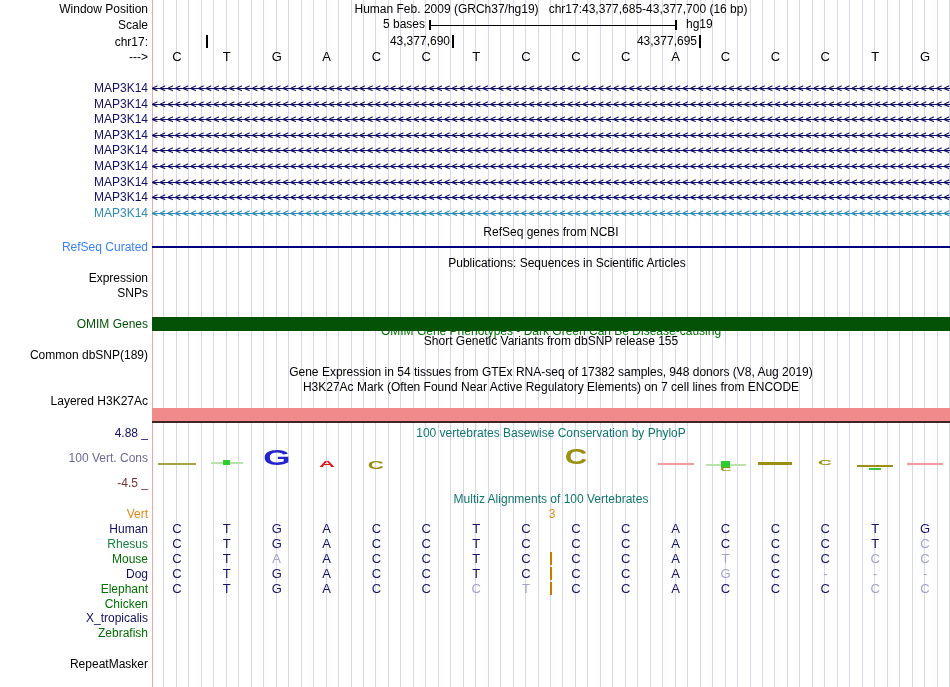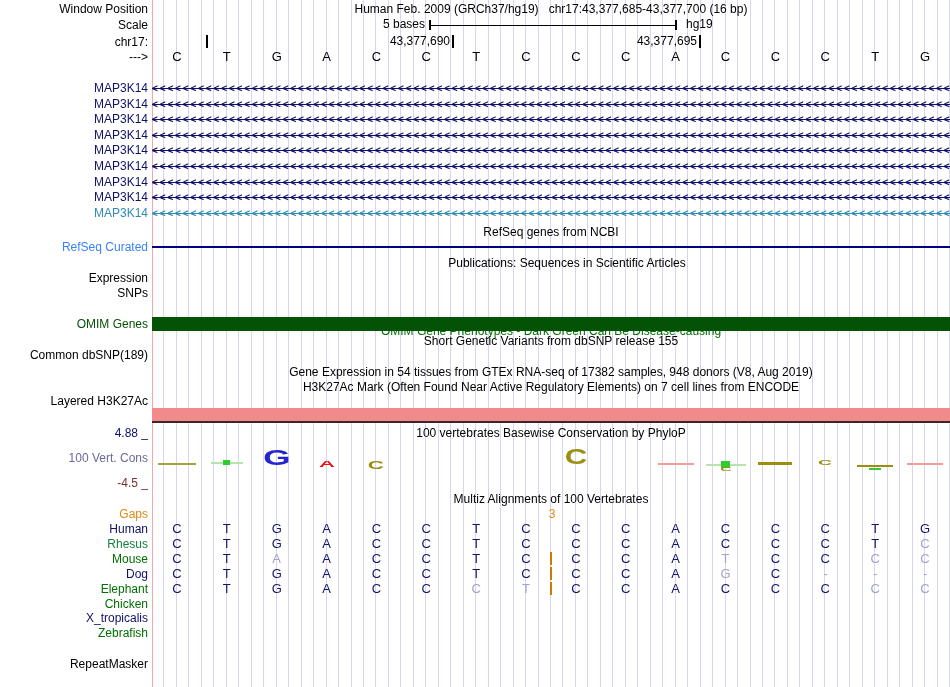--- a/index.html
+++ b/index.html
@@ -7,21 +7,21 @@
     font-family:"Liberation Sans",sans-serif;font-size:12px;color:#000;overflow:hidden;}
   .abs{position:absolute;}
   
   #grid{left:152px;top:0;width:798px;height:687px;
     background:repeating-linear-gradient(to right,transparent 0 11.469px,#d6d6ee 11.469px 12.469px);}
   #left-vline{left:152px;top:0;width:1px;height:687px;background:#f0a8a8;}
   
   .llabel{left:0;width:148px;text-align:right;white-space:nowrap;height:14px;line-height:14px;}
   
   .ctitle{left:152px;width:798px;text-align:center;white-space:nowrap;height:14px;line-height:14px;}
-  .navy{color:#10106a;} .blue{color:#3b82f6;} .slate{color:#000000;}
+  .navy{color:#10106a;} .blue{color:#3b82f6;} .slate{color:#0f766e;}
   .green{color:#006f00;} .dkgreen{color:#035206;} .orange{color:#e08816;}
   .maroon{color:#7a3030;} .grayblue{color:#6a6a9a;}
   
   .seqrow{left:152px;width:798px;height:14px;}
   .seqcell{position:absolute;top:0;width:49.875px;text-align:center;height:14px;line-height:14px;
     font-size:13px;}
   .seqcell.dark{color:#14146a;} .seqcell.light{color:#a2a2cc;} .seqcell.black{color:#000;}
   
   .generow{left:152px;width:798px;height:15px;}
   .generow .gline{position:absolute;left:0;top:7px;width:798px;height:0;border-top:1.5px solid currentColor;}
@@ -1123,21 +1123,21 @@
       <div class="glyph-rect" style="background: rgb(47, 204, 47); width: 9px; height: 7px; left: 569.062px; top: 21px;"></div>
       <div class="glyph-letter" style="color: rgb(156, 143, 16); font-size: 10px; line-height: 10px; left: 573.562px; top: 27px; transform: translateX(-50%) scale(1.6, 0.55);">C</div>
       <div class="glyph-dash" style="background: rgb(156, 143, 16); width: 34px; height: 3px; left: 606.438px; top: 22px;"></div>
       <div class="glyph-letter" style="color: rgb(156, 143, 16); font-size: 12px; line-height: 12px; left: 673.312px; top: 19px; transform: translateX(-50%) scale(1.6, 0.55);">C</div>
       <div class="glyph-dash" style="background: rgb(156, 143, 16); width: 36px; height: 2px; left: 705.188px; top: 25px;"></div>
       <div class="glyph-dash" style="background: rgb(63, 196, 63); width: 12px; height: 2px; left: 717.188px; top: 28px;"></div>
       <div class="glyph-dash" style="background: rgb(245, 155, 155); width: 36px; height: 2px; left: 755.062px; top: 23px;"></div>
     </div>
 
   <div class="abs ctitle slate" style="top:492px;">Multiz Alignments of 100 Vertebrates</div>
-  <div class="abs llabel orange" style="top:507px;">Gaps</div>
+  <div class="abs llabel orange" style="top:507px;">Vert</div>
   <div class="abs seqrow" style="top:507px;">
     <span class="abs orange" style="left:393px;width:14px;text-align:center;height:14px;line-height:14px;">3</span>
   </div>
   <div id="multiz-rows">
       <div class="abs llabel" style="top: 522px; color: rgb(16, 16, 106);">Human</div>
       <div class="abs seqrow" style="top: 522px;">
         <span class="seqcell dark" style="left: 0px;">C</span>
         <span class="seqcell dark" style="left: 49.875px;">T</span>
         <span class="seqcell dark" style="left: 99.75px;">G</span>
         <span class="seqcell dark" style="left: 149.625px;">A</span>

